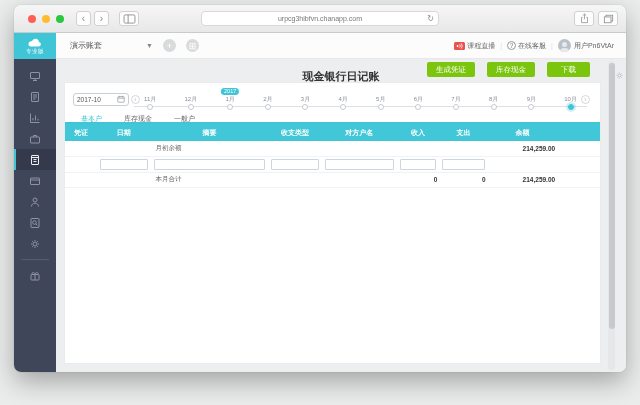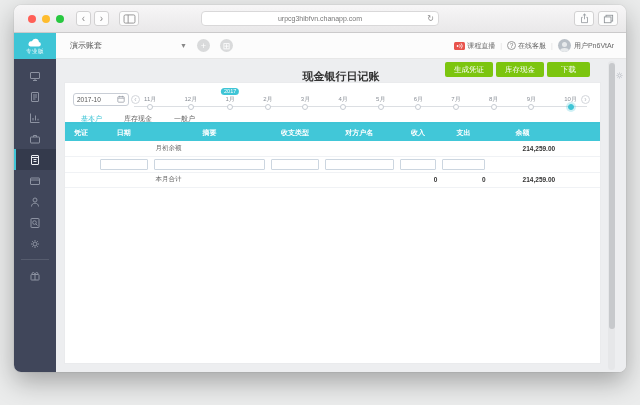--- a/index.html
+++ b/index.html
@@ -27,21 +27,21 @@
             align-items:center; justify-content:center; font-size:7px; color:#787878; }
   .urlbar .reload { position:absolute; right:4px; font-size:8px; color:#8e8d8e; }
   .chrome-right { position:absolute; right:8px; display:flex; gap:4px; }
 
   
   .app-topbar { position:relative; height:26px; background:#fcfcfc; border-bottom:1px solid #e7e7e7;
                 display:flex; align-items:center; }
   .logo { width:42px; height:26px; background:#3fc5d6; color:#fff; display:flex; flex-direction:column;
           align-items:center; justify-content:center; flex:0 0 42px; }
   .logo .logo-sub { font-size:5.5px; line-height:6px; letter-spacing:.5px; }
-  .account { margin-left:14px; font-size:8px; color:#555; display:flex; align-items:center; gap:78px; cursor:default; }
+  .account { margin-left:14px; font-size:8px; color:#555; display:flex; align-items:center; gap:44px; cursor:default; }
   .account .caret { font-size:7px; color:#888; }
   .circle-btn { width:13px; height:13px; border-radius:50%; background:#d9dadb; border:none; color:#fff;
                 font-size:9px; line-height:12px; text-align:center; margin-left:10px; padding:0; }
   .topbar-right { position:absolute; right:12px; display:flex; align-items:center; gap:5px;
                   font-size:7px; color:#666; }
   .sep { color:#ddd; }
   .qmark { width:9px; height:9px; border:1px solid #999; border-radius:50%; font-size:6.5px; color:#777;
            display:inline-flex; align-items:center; justify-content:center; }
   .avatar { width:13px; height:13px; border-radius:50%; background:#b9c0c7; display:inline-block; position:relative; overflow:hidden;}
   .avatar:after{ content:""; position:absolute; left:4px; top:2.5px; width:5px; height:5px; border-radius:50%; background:#e7eaec; }
@@ -52,21 +52,21 @@
   .side-nav { flex:0 0 42px; background:#40465a; display:flex; flex-direction:column; align-items:stretch; padding-top:6px; }
   .nav-item { height:21px; display:flex; align-items:center; justify-content:center; position:relative; }
   .nav-item.active { background:#343a4c; }
   .nav-item.active:before { content:""; position:absolute; left:0; top:0; bottom:0; width:2px; background:#3fc5d6; }
   .nav-div { border-top:1px solid #565c6e; margin:5px 7px; }
 
   .main { position:relative; flex:1; }
   .page-head { position:relative; height:33px;padding-left:47px; }
   .page-title { position:absolute; left:50%; top:50%; transform:translate(-50%,-50%);
                 font-size:11px; font-weight:bold; color:#333; white-space:nowrap; }
-  .actions { position:absolute; right:36px; top:3px; display:flex; gap:3px; }
+  .actions { position:absolute; right:36px; top:3px; display:flex; gap:12px; }
   .btn-green { background:#7cc50f; color:#fff; border:none; border-radius:2px; font-size:7.5px;
                padding:3px 9px; line-height:9px; white-space:nowrap; }
 
   .card { position:absolute; left:8px; top:23px; width:537px; height:282px; background:#fff;
           border:1px solid #eaebed; }
 
   
   .timeline-row { position:relative; height:26px; display:flex; align-items:center; padding:6px 8px 0 8px; }
   .datebox { width:56px; height:13px; border:1px solid #c9ced6; border-radius:3px; display:flex;
              align-items:center; justify-content:space-between; padding:0 3px; font-size:6.5px; color:#555; flex:0 0 56px;}

